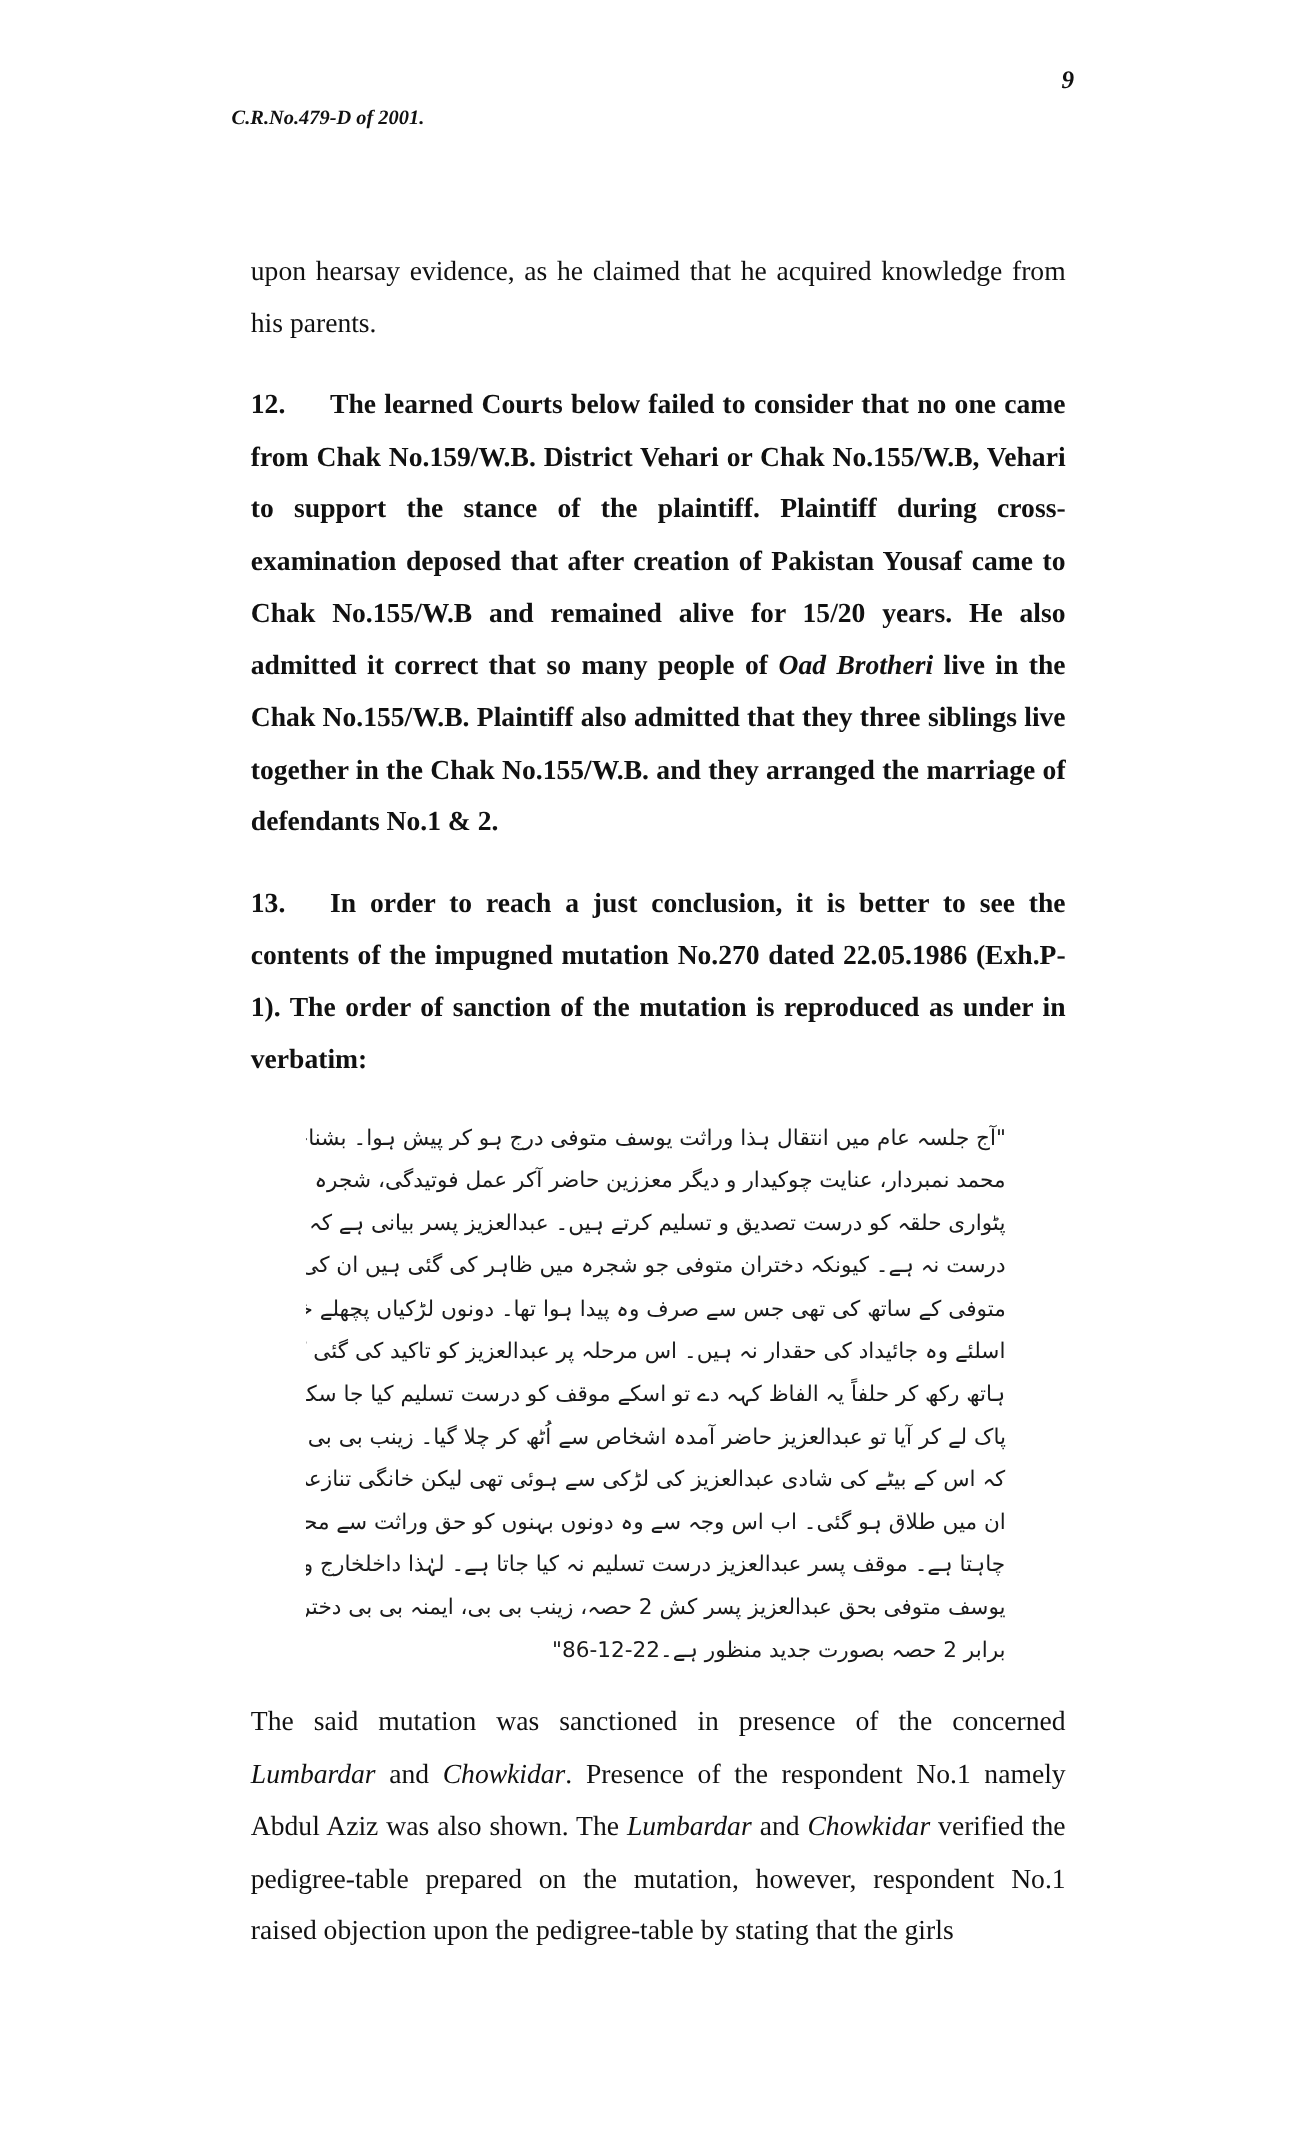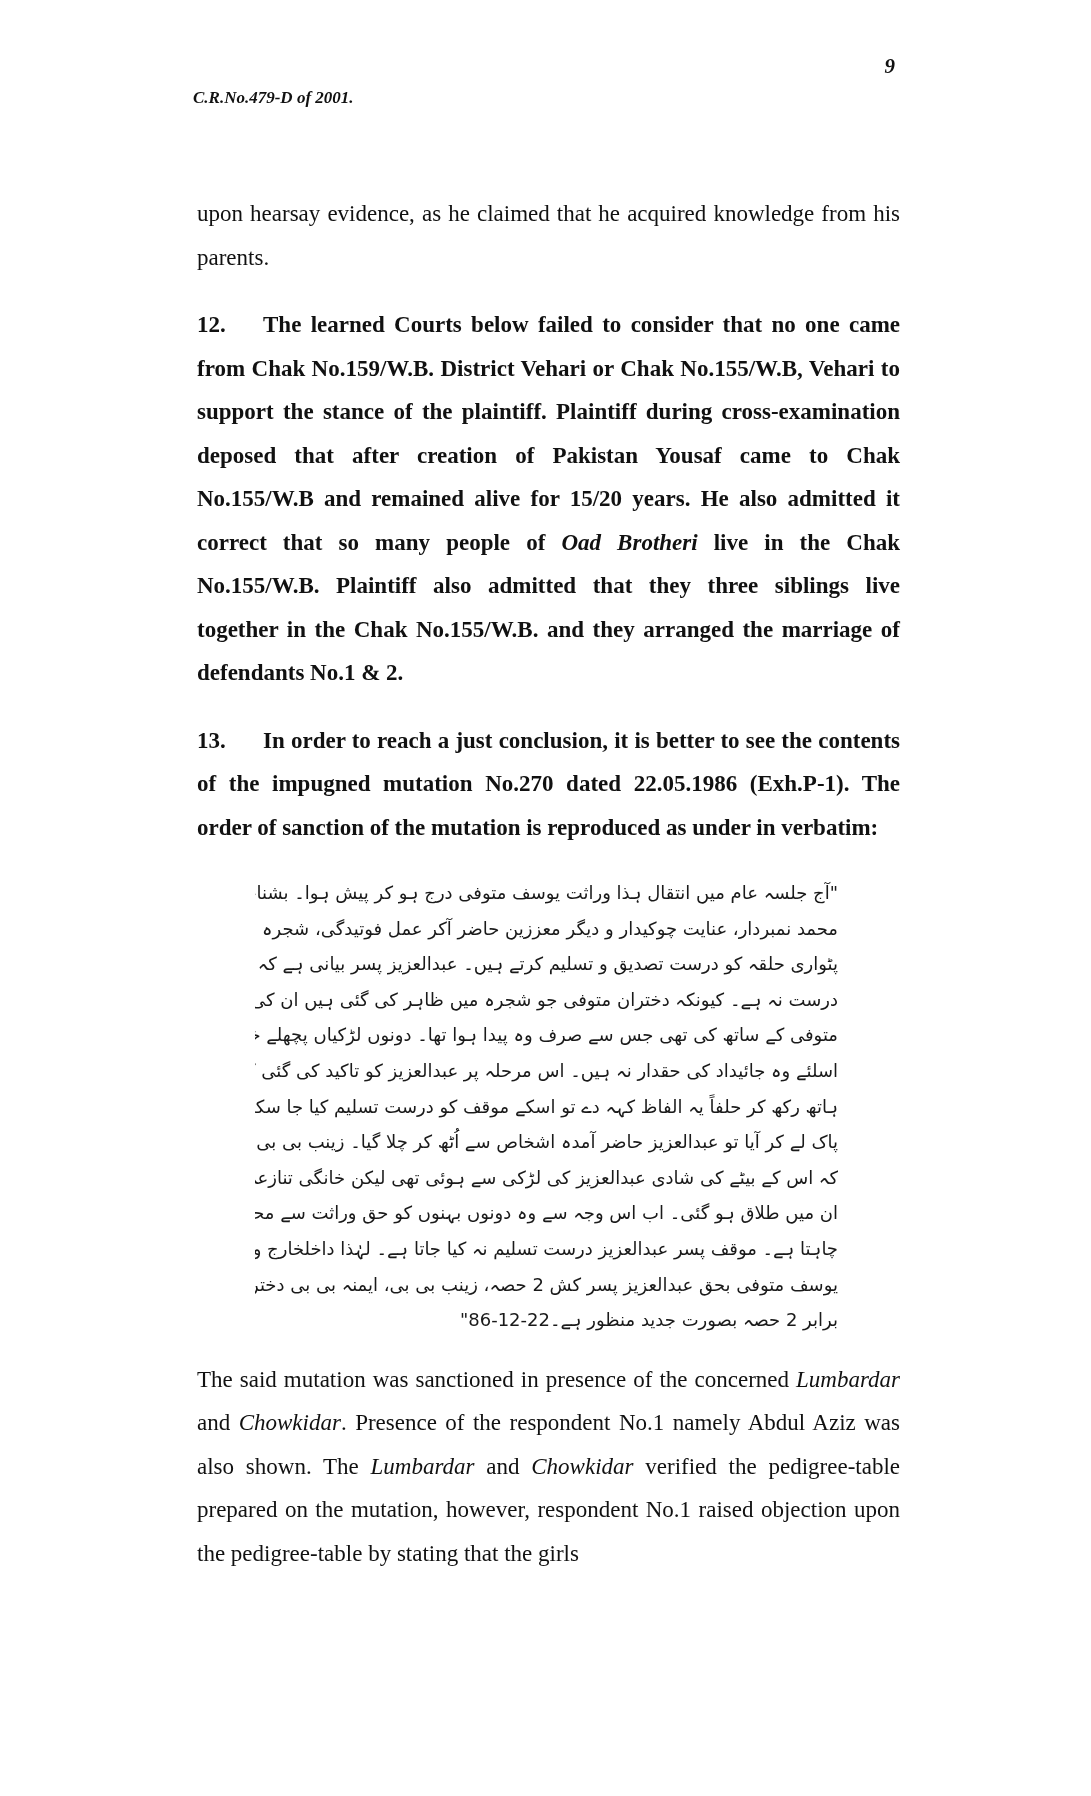--- a/index.html
+++ b/index.html
@@ -2,21 +2,21 @@
 <html><head>
 <meta charset="utf-8">
 <style>
   html, body { margin: 0; padding: 0; background: #ffffff; }
   body { width: 1091px; height: 1796px; position: relative; overflow: hidden;
          font-family: "Liberation Serif", "DejaVu Serif", serif; color: #111111; }
   .header { position: absolute; top: 56px; left: 193px; width: 711px; height: 30px; }
   .header .case { position: absolute; left: 0; top: 0; font-weight: bold; font-style: italic; font-size: 17px; margin-top: 32px; }
   .header .pageno { position: absolute; right: 9px; top: -2px; font-weight: bold; font-style: italic; font-size: 21px; }
   .body { position: absolute; left: 193px; top: 188px; width: 711px; }
-  p.en { margin: 4px; font-size: 23px; line-height: 43.5px; text-align: justify; text-align-last: left; }
+  p.en { margin: 16px; font-size: 23px; line-height: 43.5px; text-align: justify; text-align-last: left; }
   p.en + p.en { margin-top: 24px; font-weight: bold; }
   .num { display: inline-block; width: 66px; }
   em { font-style: italic; }
   .urdu { margin: 26px 0 20px 0; padding: 0 66px 0 62px; direction: rtl; text-align: justify;
           text-align-last: right; font-family: "DejaVu Sans", sans-serif; font-size: 18px; line-height: 35.6px; color: #1a1a1a; }
   .urdu .uline { display: block; text-align: justify; text-align-last: justify; white-space: nowrap; overflow: hidden; }
   .urdu .uline.last { text-align-last: right; }
 </style>
 </head>
 <body>

